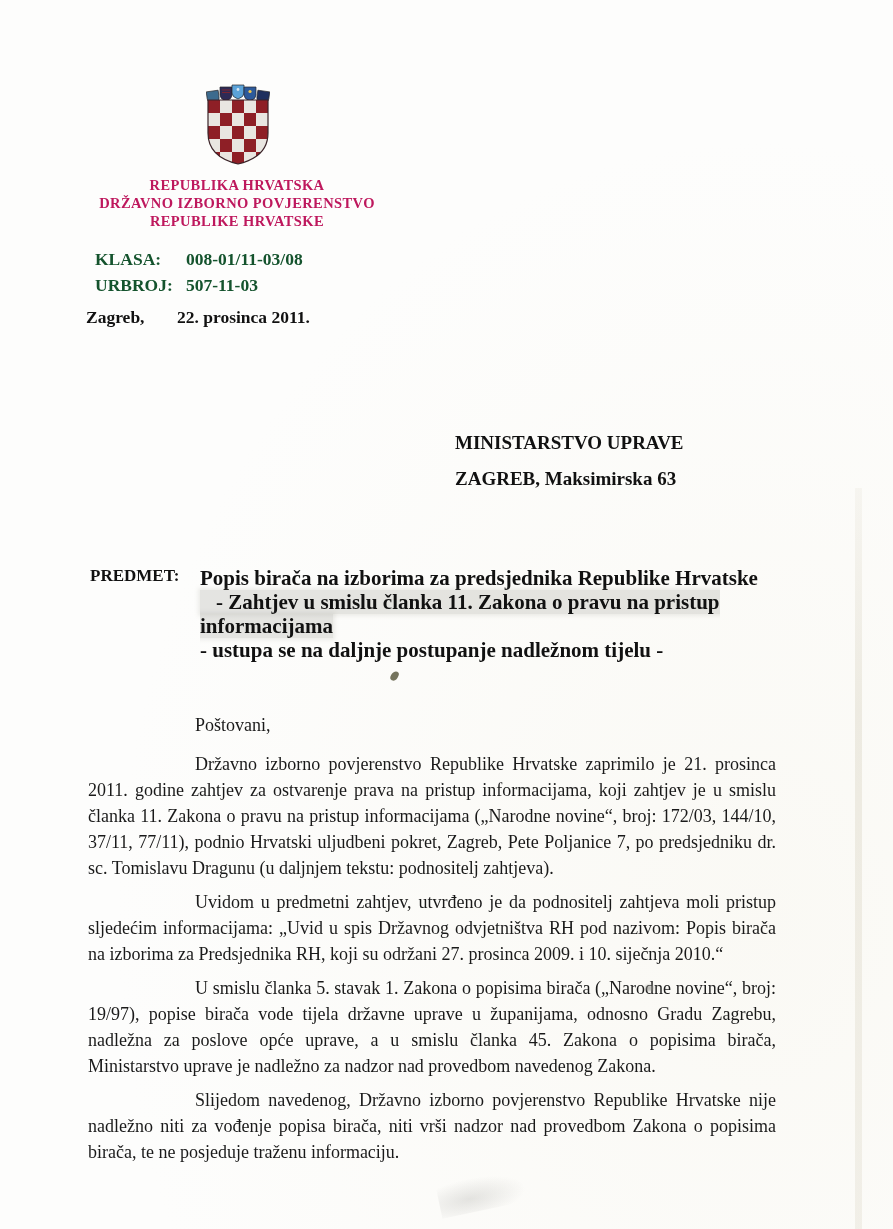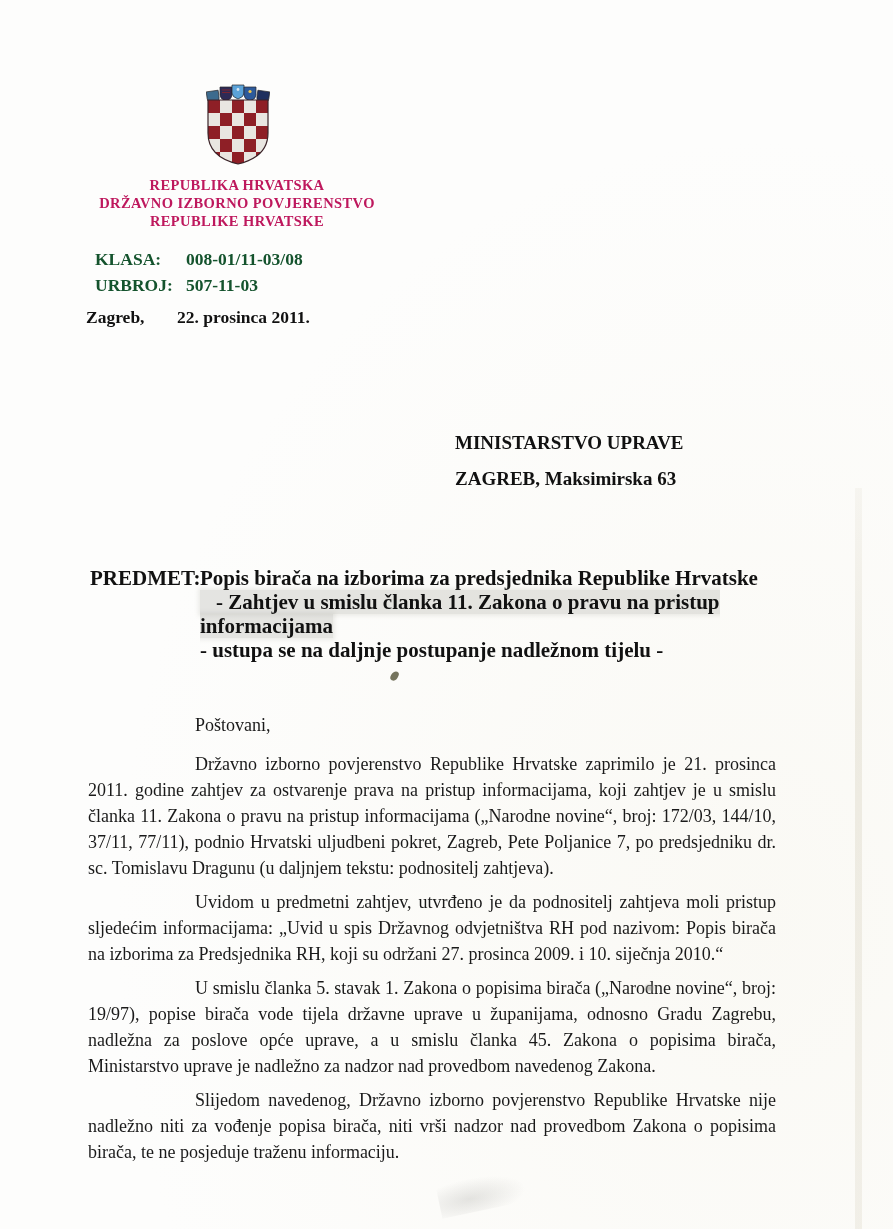--- a/index.html
+++ b/index.html
@@ -25,21 +25,21 @@
   .dateline{
     position:absolute;left:86px;top:304px;font-weight:bold;font-size:17.5px;color:#111;
     display:grid;grid-template-columns:91px auto;line-height:26px;
   }
   
   .recipient{
     position:absolute;left:455px;top:425px;
     font-weight:bold;font-size:19px;line-height:36px;color:#111;
   }
   
-  .subject-label{position:absolute;left:90px;top:566px;font-weight:bold;font-size:21px;color:#111;}
+  .subject-label{position:absolute;left:90px;top:566px;font-weight:bold;font-size:17px;color:#111;}
   .subject-lines{
     position:absolute;left:200px;top:566px;width:585px;
     font-weight:bold;font-size:21px;line-height:24px;color:#111;
   }
   .subject-lines .hl{background:rgba(158,158,150,0.26);box-shadow:0 0 4px 2px rgba(158,158,150,0.18);padding-left:16px;}
   
   .letter-body{
     position:absolute;left:88px;top:704px;width:688px;
     font-size:18px;line-height:26px;text-align:justify;color:#1a1a1a;
   }

